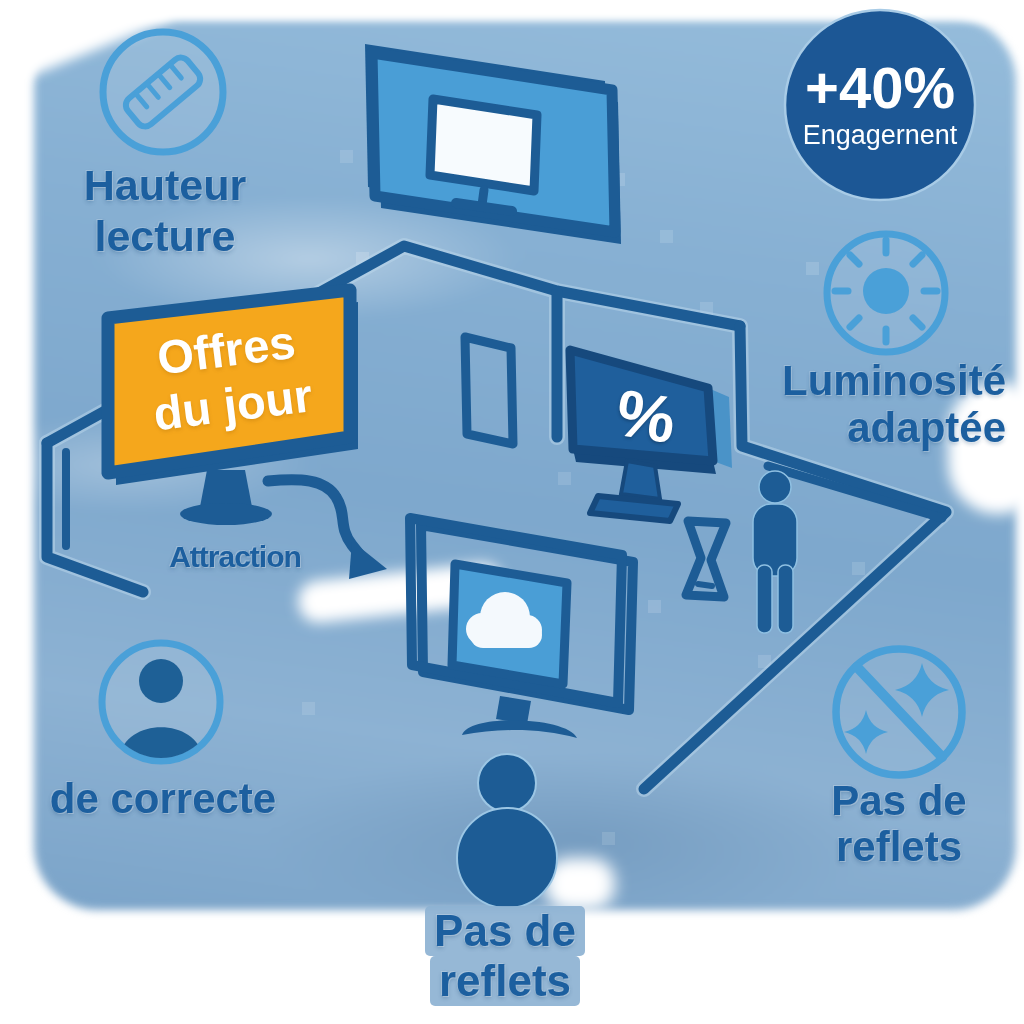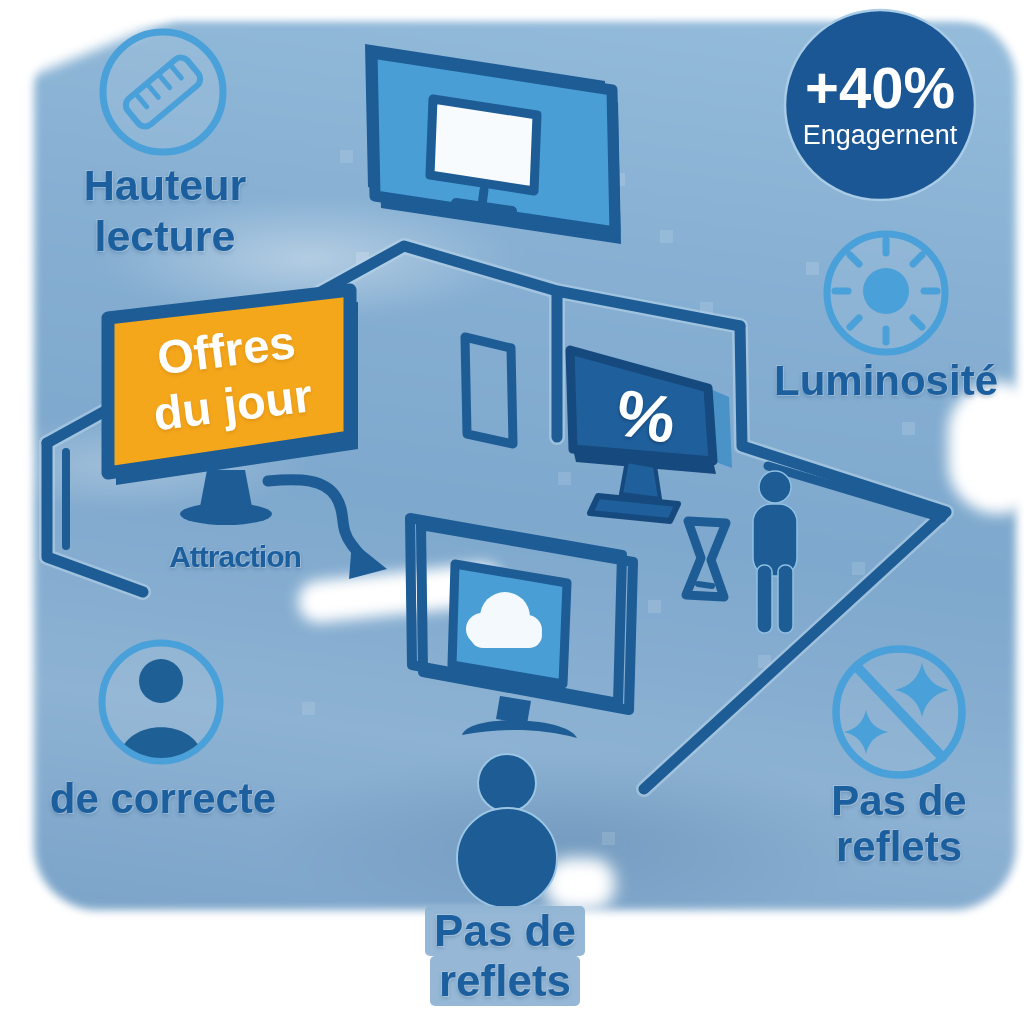--- a/index.html
+++ b/index.html
@@ -35,21 +35,21 @@
       660px 230px rgba(255,255,255,.16);
   }
   svg.scene{position:absolute;left:0;top:0;z-index:3;}
   .lbl{
     position:absolute;z-index:4;text-align:center;
     color:#1c5f9f;font-weight:700;
     text-shadow:1px 1px 0 rgba(255,255,255,.28), -1px -1px 0 rgba(255,255,255,.22), 0 2px 4px rgba(27,74,120,.30);
   }
   .lbl-hauteur{left:40px;top:160px;width:250px;font-size:43px;line-height:51px;}
   .lbl-attraction{left:110px;top:540px;width:250px;font-size:30px;letter-spacing:-1px;}
-  .lbl-luminosite{left:766px;top:357px;width:240px;font-size:42px;line-height:47px;}
+  .lbl-luminosite{left:766px;top:357px;width:240px;font-size:42px;line-height:47px;text-align:right;}
   .lbl-distance{left:38px;top:776px;width:250px;font-size:42px;line-height:45px;}
   .lbl-pas-right{left:779px;top:778px;width:240px;font-size:42px;line-height:46px;}
   .lbl-pas-center{left:385px;top:906px;width:240px;font-size:44px;line-height:50px;}
   .lbl-pas-center span{
     display:inline-block;background:rgba(141,178,210,.92);
     padding:0 9px;border-radius:5px;
   }
   .offers-text{
     position:absolute;left:112px;top:322px;width:236px;height:118px;z-index:4;
     transform:rotate(-7deg);
@@ -215,20 +215,21 @@
   <div class="badge-label">Engagernent</div>
 </div>
 
 <div class="lbl lbl-hauteur">
   <div>Hauteur</div>
   <div>lecture</div>
 </div>
 
 <div class="lbl lbl-luminosite">
   <div>Luminosité</div>
+  <div>adaptée</div>
 </div>
 
 <div class="lbl lbl-attraction">Attraction</div>
 
 <div class="lbl lbl-distance">
   <div>de correcte</div>
 </div>
 
 <div class="lbl lbl-pas-right">
   <div>Pas de</div>

